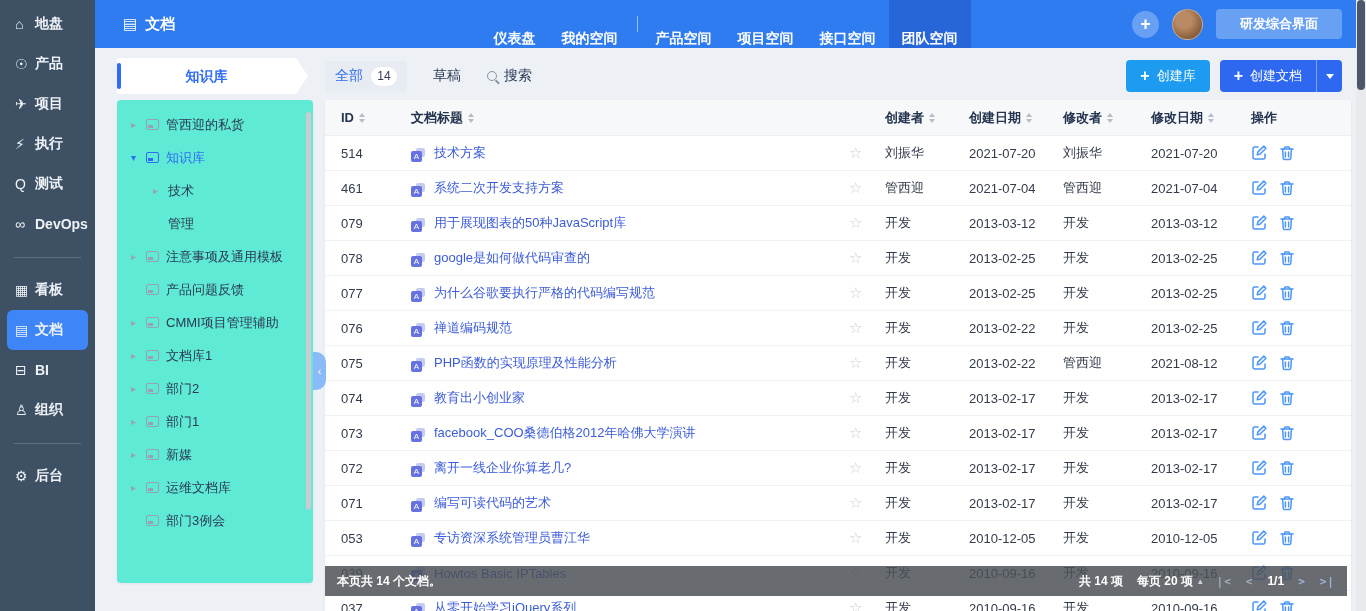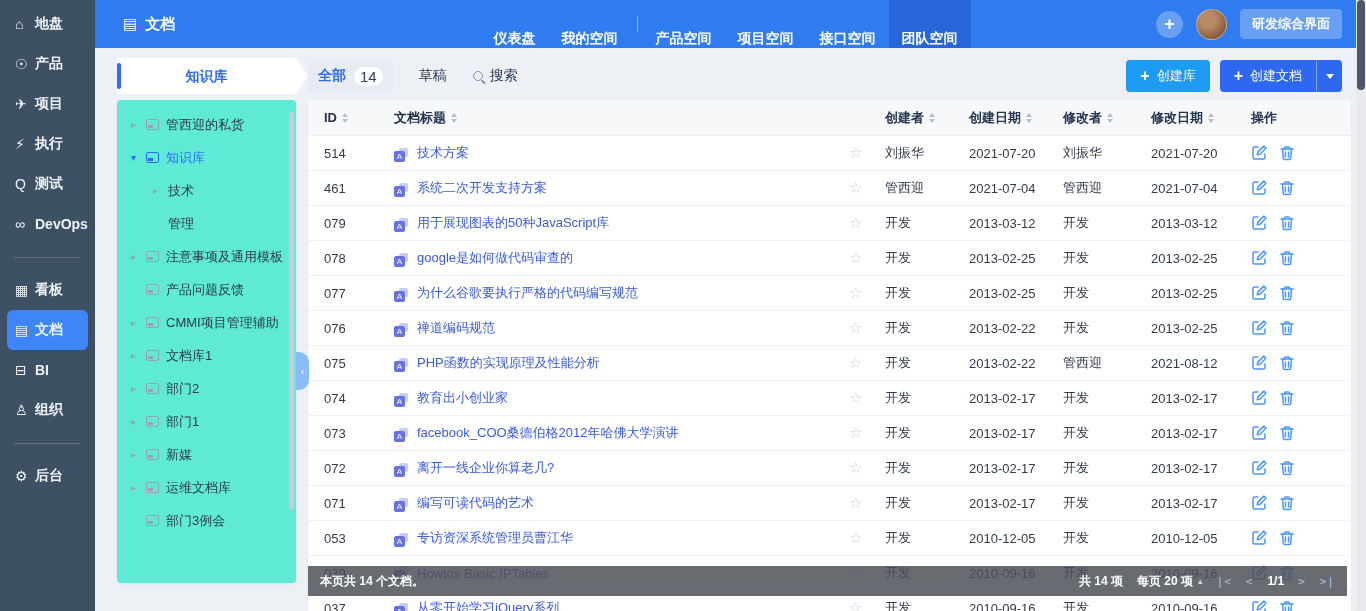--- a/index.html
+++ b/index.html
@@ -18,25 +18,25 @@
 .tb-title{display:flex;align-items:center;gap:8px;padding-left:28px;font-size:15px;font-weight:bold}
 .tb-title .icon{font-size:15px;font-weight:normal}
 .tb-nav{position:absolute;left:50%;transform:translateX(-50%);display:flex;height:100%;align-items:center}
 .tb-item{height:100%;display:flex;align-items:flex-end;padding:0 13px;font-size:14px;font-weight:bold;cursor:pointer;white-space:nowrap}
 .tb-item.active{background:#2766d9}
 .tb-item.sep-left{position:relative;margin-left:12px}
 .tb-item.sep-left::before{content:"";position:absolute;left:-6px;top:16px;height:16px;width:1px;background:rgba(255,255,255,.5)}
 .tb-right{margin-left:auto;display:flex;align-items:center;gap:13px;padding-right:14px}
 .tb-plus{width:27px;height:27px;border-radius:50%;background:rgba(255,255,255,.28);display:flex;align-items:center;justify-content:center;font-size:18px;font-weight:bold;cursor:pointer}
 .tb-avatar{width:31px;height:31px;border-radius:50%;background:radial-gradient(circle at 38% 35%,#b98a63 0 30%,#8a5f3e 70%,#6d4a30);border:1px solid rgba(255,255,255,.4);cursor:pointer}
-.tb-switch{background:rgba(255,255,255,.28);border-radius:4px;padding:6px 12px;font-size:13px;font-weight:bold;cursor:pointer;white-space:nowrap}
+.tb-switch{background:rgba(255,255,255,.28);border-radius:4px;padding:6px 24px;font-size:13px;font-weight:bold;cursor:pointer;white-space:nowrap}
 
 .content{flex:1;display:flex;padding:10px 5px 0 22px;gap:12px;position:relative;overflow:hidden}
 
-.left-panel{width:179px;flex:none;position:relative}
+.left-panel{width:196px;flex:none;position:relative}
 .pennant{width:191px;height:36px;background:#fff;clip-path:polygon(0 0,calc(100% - 12px) 0,100% 50%,calc(100% - 12px) 100%,0 100%);position:relative;cursor:pointer}
 .pennant::before{content:"";position:absolute;left:0;top:5px;bottom:5px;width:4px;border-radius:2px;background:#2f6bf6}
 .pennant span{display:block;width:179px;text-align:center;line-height:36px;color:#2f6bf6;font-weight:bold;font-size:14px}
 .tree-card{margin-top:6px;background:#5eead4;border-radius:4px;height:483px;padding:8px 0;position:relative;overflow:hidden;box-shadow:0 1px 3px rgba(30,40,60,.06)}
 .t-item{display:flex;align-items:center;height:33px;padding-left:14px;cursor:pointer;white-space:nowrap;overflow:hidden}
 .t-arrow{width:15px;flex:none;color:#9aa3b2;font-size:10px}
 .t-arrow::before{content:"▸"}
 .t-item.expanded .t-arrow{color:#2f6bf6}
 .t-item.expanded .t-arrow::before{content:"▾"}
 .t-item.no-arrow .t-arrow{visibility:hidden}
@@ -47,22 +47,22 @@
 .t-item.active .t-label{color:#2f6bf6}
 .t-item.active .folder{border-color:#2f6bf6}
 .t-item.active .folder::after{background:#2f6bf6}
 .t-item.lvl1{padding-left:36px}
 .tree-scroll{position:absolute;right:2px;top:12px;width:5px;height:398px;border-radius:3px;background:#c9cdd3}
 .collapse-handle{position:absolute;right:-13px;top:294px;width:13px;height:38px;background:#8abaf8;border-radius:0 10px 10px 0;color:#fff;display:flex;align-items:center;justify-content:center;font-size:11px;cursor:pointer;z-index:5}
 
 .right-panel{flex:1;display:flex;flex-direction:column;position:relative;min-width:0}
 .toolbar{height:36px;flex:none;display:flex;align-items:center;gap:26px;padding-right:9px}
 .tab-all{display:inline-flex;align-items:center;gap:8px;background:#e7ebf2;border-radius:4px;height:31px;padding:0 10px;cursor:pointer}
-.tab-all-label{color:#2f6bf6;font-weight:bold;font-size:14px}
-.badge{background:#fff;border-radius:10px;min-width:26px;text-align:center;height:19px;line-height:19px;font-size:15px;color:#33415c;padding:0 6px}
+.tab-all-label{color:#2f6bf6;font-weight:normal;font-size:14px}
+.badge{background:#fff;border-radius:10px;min-width:26px;text-align:center;height:19px;line-height:19px;font-size:12px;color:#33415c;padding:0 6px}
 .tab{color:#2b3a55;font-size:14px;cursor:pointer;display:inline-flex;align-items:center;gap:7px}
 .mag{position:relative;width:10px;height:10px;border:1.5px solid #8a93a3;border-radius:50%;display:inline-block;flex:none}
 .mag::after{content:"";position:absolute;width:5px;height:1.5px;background:#8a93a3;transform:rotate(45deg);right:-4px;bottom:-2px}
 .tb-actions{margin-left:auto;display:flex;align-items:center;gap:10px}
 .btn{border:none;color:#fff;height:32px;border-radius:4px;padding:0 14px;font-size:13px;font-family:inherit;display:inline-flex;align-items:center;gap:7px;cursor:pointer;white-space:nowrap}
 .btn .plus{font-size:16px;font-weight:bold}
 .btn-lib{background:#1d9bf1}
 .btn-doc{background:#2e68f0;border-radius:4px 0 0 4px}
 .btn-caret{border:none;width:26px;height:32px;background:#2e68f0;border-radius:0 4px 4px 0;border-left:1px solid rgba(255,255,255,.4);display:inline-flex;align-items:center;justify-content:center;cursor:pointer}
 .caret-dn{width:0;height:0;border-left:4px solid transparent;border-right:4px solid transparent;border-top:5px solid #fff}

